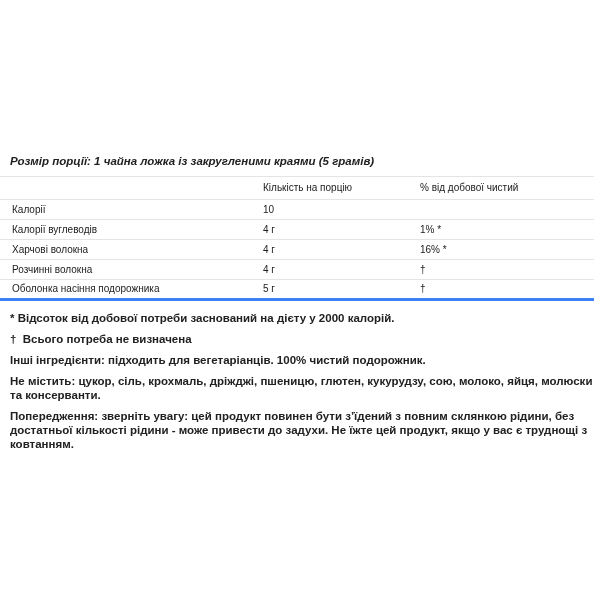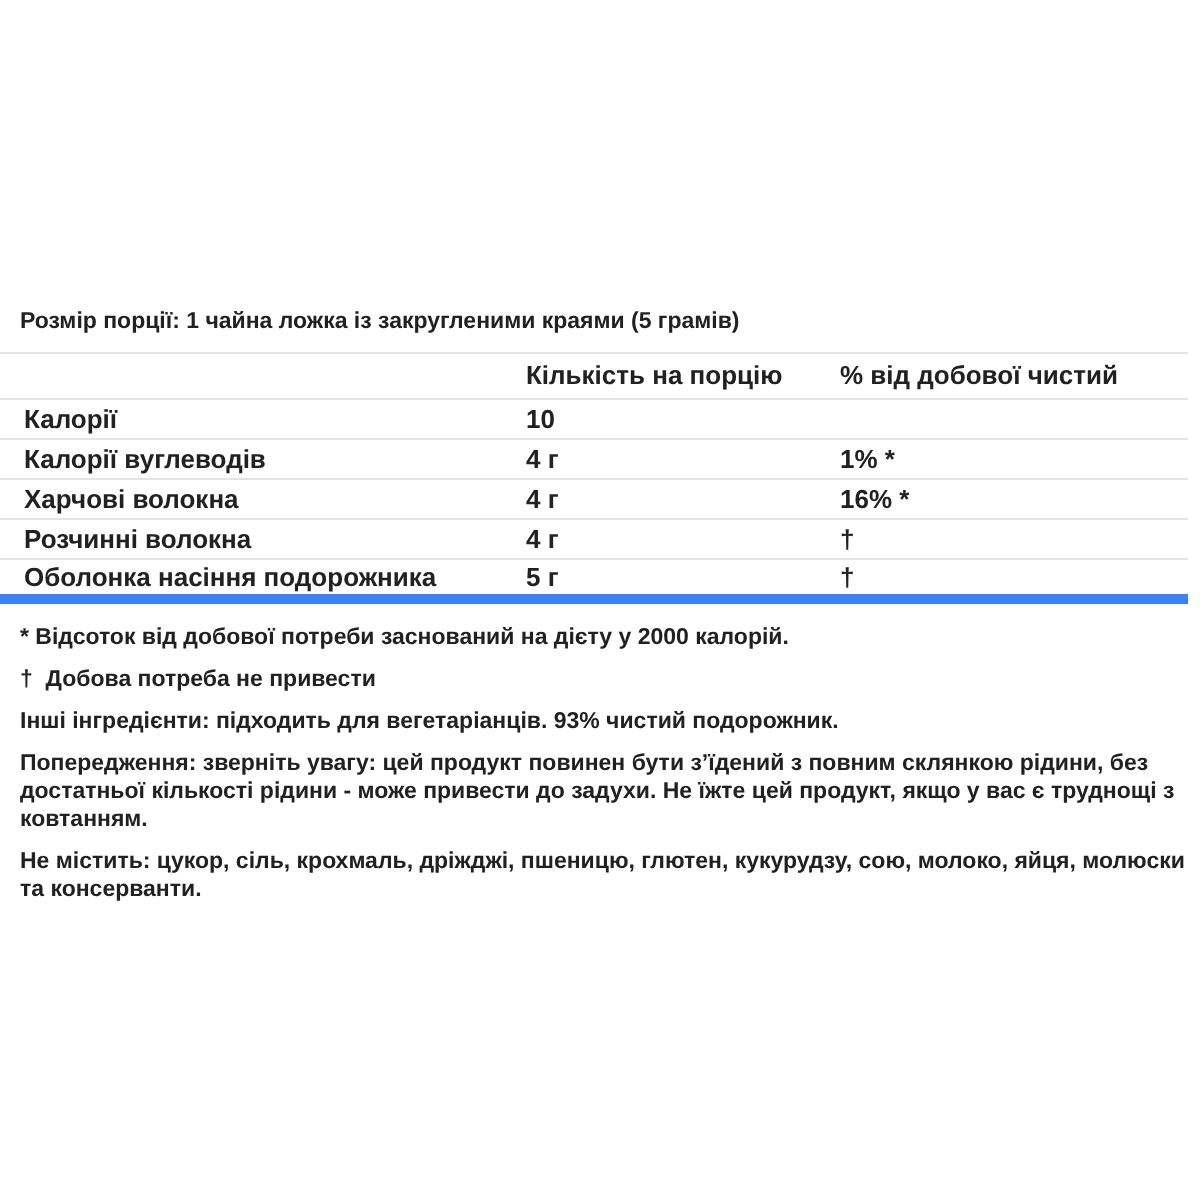--- a/index.html
+++ b/index.html
@@ -12,42 +12,42 @@
     font-weight: 700;
     color: #212121;
     font-size: 11.5px;
     overflow: hidden;
   }
   .content { padding-top: 154px; }
   .para {
     margin: 0 6px 7px 10px;
     line-height: 14px;
   }
-  .para.intro { margin-bottom: 8px; }
+  .para.intro { margin-bottom: 8px; font-style: italic; }
   .para.fn { white-space: pre-wrap; }
   table.facts {
     border-collapse: collapse;
     width: 594px;
     margin: 3px 0 10px 0;
     table-layout: fixed;
   }
   table.facts th, table.facts td {
     text-align: left;
-    font-weight: 700;
+    font-weight: 400;
     padding: 0 0 0 12px;
     vertical-align: middle;
     border-top: 1px solid #e4e4e4;
-    font-size: 13px;
+    font-size: 10px;
     line-height: 14px;
     overflow: hidden;
     white-space: nowrap;
   }
   table.facts thead th { height: 23px; }
   table.facts tbody td { height: 20px; }
-  table.facts tbody tr:last-child td { border-bottom: 5px solid #3b82f6; margin-top: 40px; }
+  table.facts tbody tr:last-child td { border-bottom: 3px solid #3b82f6; margin-top: 40px; }
   .c1 { width: 251px; }
   .c2 { width: 157px; }
   .c3 { width: 186px; }
 </style>
 </head>
 <body>
 
 <div class="content">
 
   <p class="para intro">Розмір порції: 1 чайна ложка із закругленими краями (5 грамів)</p>
@@ -83,19 +83,19 @@
       </tr>
       <tr>
         <td class="c1">Оболонка насіння подорожника</td>
         <td class="c2">5 г</td>
         <td class="c3">†</td>
       </tr>
     </tbody>
   </table>
 
   <p class="para fn">* Відсоток від добової потреби заснований на дієту у 2000 калорій.</p>
-  <p class="para fn">†  Добова потреба не привести</p>
+  <p class="para fn">†  Всього потреба не визначена</p>
 
-  <p class="para">Інші інгредієнти: підходить для вегетаріанців. 93% чистий подорожник.</p>
+  <p class="para">Інші інгредієнти: підходить для вегетаріанців. 100% чистий подорожник.</p>
+  <p class="para">Не містить: цукор, сіль, крохмаль, дріжджі, пшеницю, глютен, кукурудзу, сою, молоко, яйця, молюски та консерванти.</p>
   <p class="para">Попередження: зверніть увагу: цей продукт повинен бути з’їдений з повним склянкою рідини, без достатньої кількості рідини - може привести до задухи. Не їжте цей продукт, якщо у вас є труднощі з ковтанням.</p>
-  <p class="para">Не містить: цукор, сіль, крохмаль, дріжджі, пшеницю, глютен, кукурудзу, сою, молоко, яйця, молюски та консерванти.</p>
 
 </div>
 
 </body></html>

